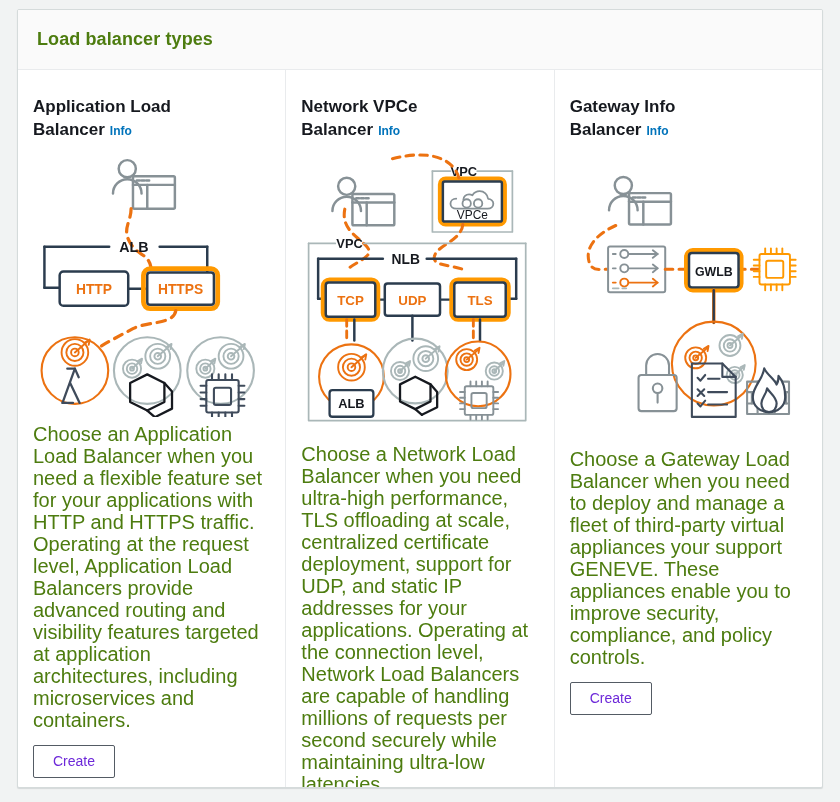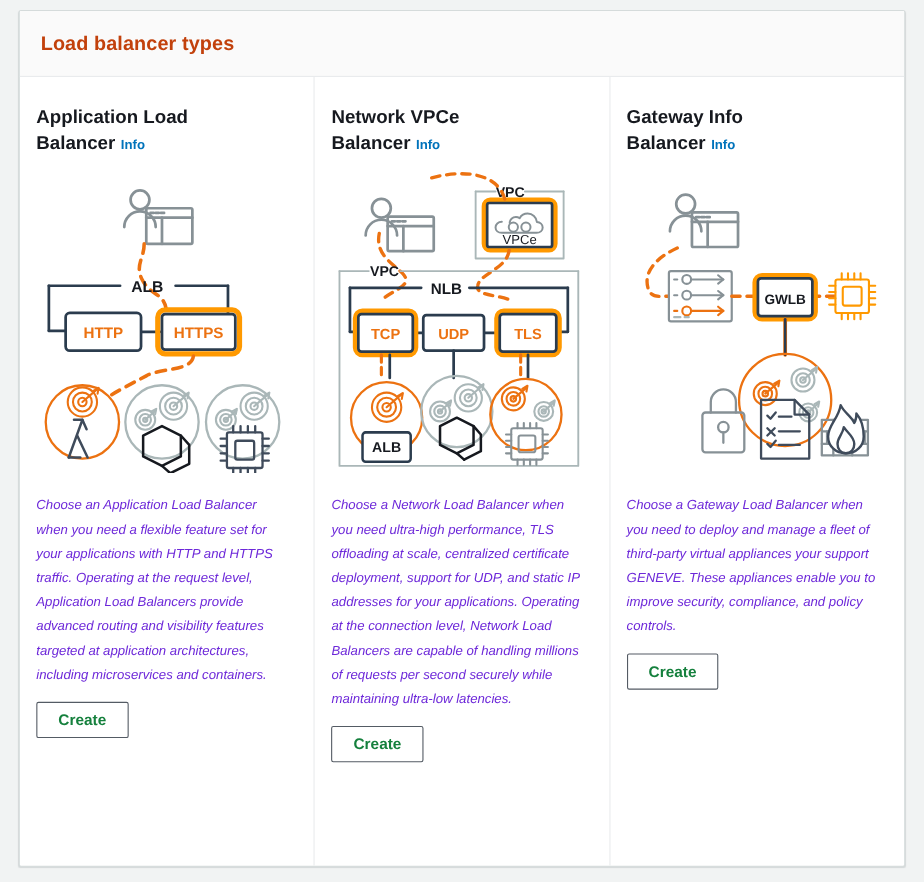--- a/index.html
+++ b/index.html
@@ -28,21 +28,21 @@
     background: #fafafa;
     border-bottom: 1px solid #e9ebed;
     display: flex;
     align-items: center;
     padding: 0 19px;
   }
   .card-header h1 {
     margin: 0;
     font-size: 18px;
     font-weight: 700;
-    color: #c2410c;
+    color: #4d7c0f;
     letter-spacing: .1px;
   }
 
   .columns { display: flex; height: calc(100% - 60px); }
   .col {
     flex: 1 1 0;
     padding: 26px 20px 20px 15px;
     display: flex;
     flex-direction: column;
     min-width: 0;
@@ -70,38 +70,37 @@
   .diagram {
     height: 295px;
     display: flex;
     align-items: center;
     justify-content: center;
     margin-top: 2px;
   }
   .diagram svg { display: block; }
 
   .desc {
-    font-size: 12px;
+    font-size: 20px;
     line-height: 22px;
-    color: #6d28d9;
+    color: #4d7c0f;
     margin: 6px 0 0 0;
     max-width: 235px;
-    font-style: italic;
   }
 
   .btn-create {
     margin-top: 14px;
     align-self: flex-start;
     background: #ffffff;
     border: 1px solid #545b64;
     border-radius: 2px;
-    color: #15803d;
+    color: #6d28d9;
     font-family: "Liberation Sans", sans-serif;
     font-size: 14px;
-    font-weight: 700;
+    font-weight: 400;
     padding: 7px 19px;
     cursor: pointer;
     line-height: 1.2;
   }
 </style>
 </head>
 <body>
 
 <div class="page">
   <div class="card">

